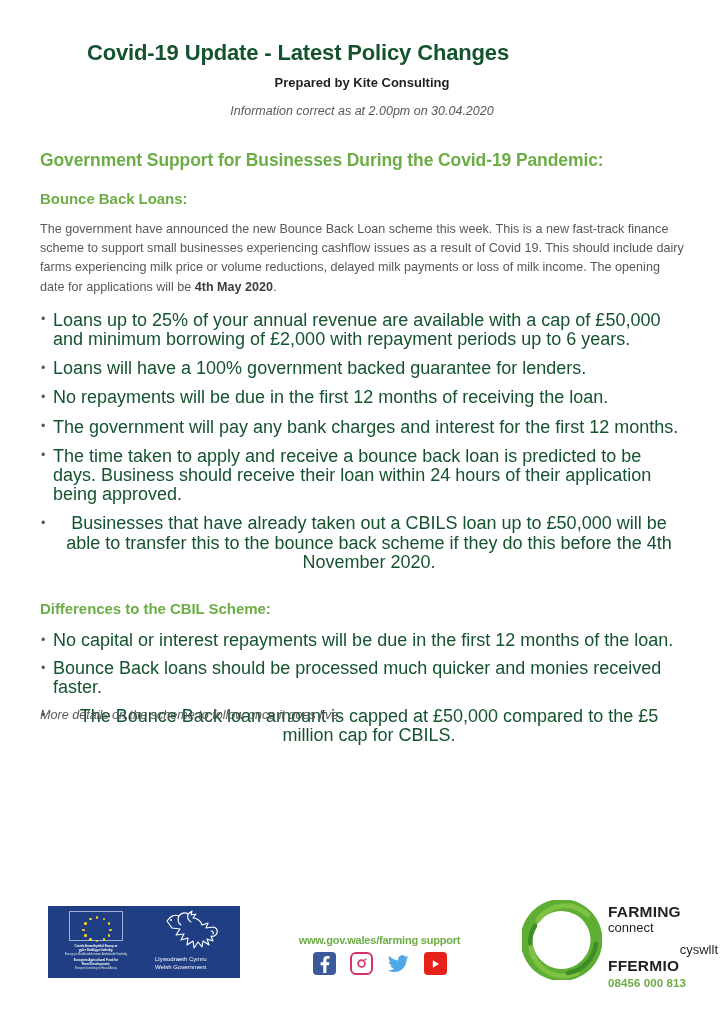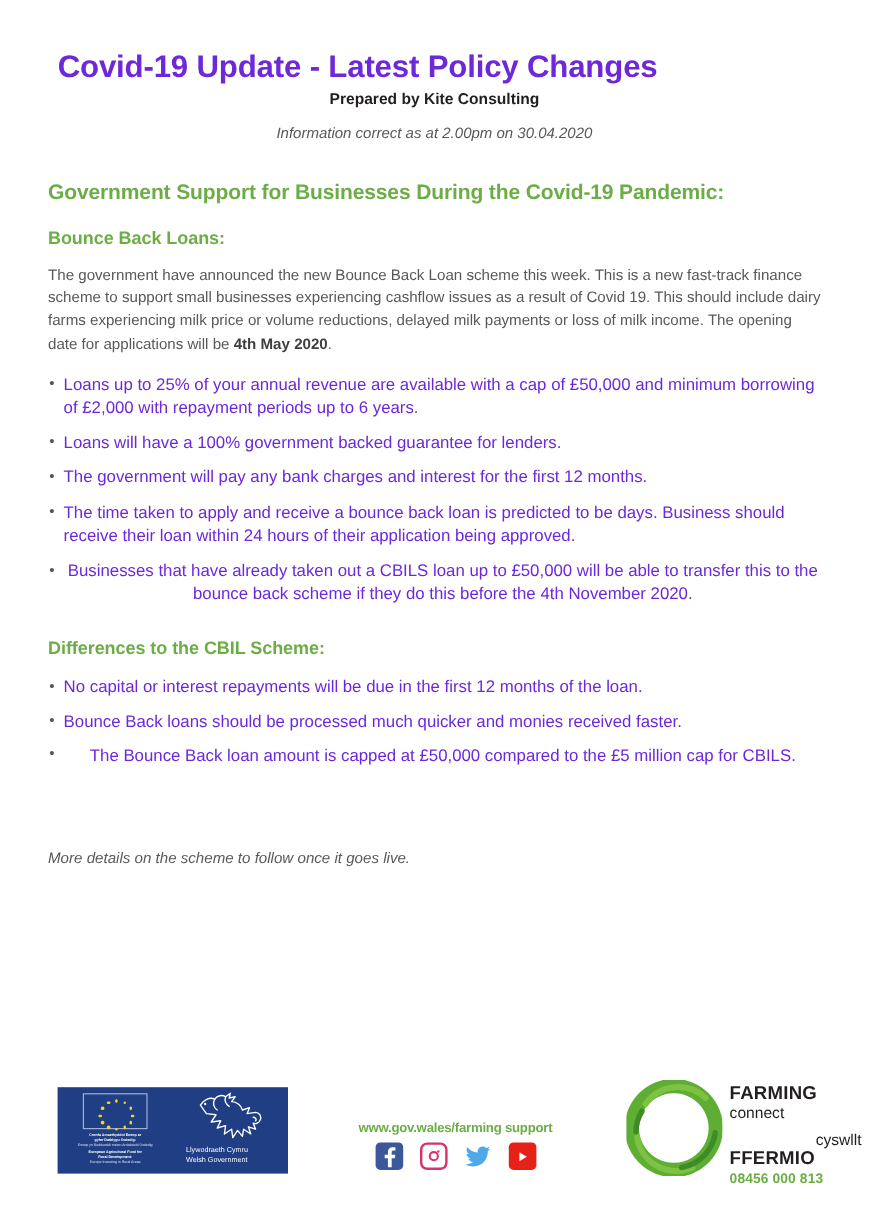--- a/index.html
+++ b/index.html
@@ -21,23 +21,23 @@
     padding: 0;
   }
 
   
   .doc-title {
     position: absolute;
     top: 40px;
     left: 0;
     width: 596px;
     text-align: center;
-    font-size: 26px;
-    font-weight: bold;
-    color: #6d28d9;
+    font-size: 22px;
+    font-weight: bold;
+    color: #14532d;
     letter-spacing: -0.15px;
   }
   .doc-subtitle {
     position: absolute;
     top: 75px;
     left: 0;
     width: 724px;
     text-align: center;
     font-size: 13px;
     font-weight: bold;
@@ -92,23 +92,23 @@
 
   ul.bullets {
     list-style: none;
     margin: 0;
     padding: 0;
   }
   ul.bullets li {
     position: relative;
     padding-left: 13px;
     margin-bottom: 10px;
-    font-size: 14px;
+    font-size: 18px;
     line-height: 19.2px;
-    color: #6d28d9;
+    color: #14532d;
   }
   ul.bullets li:last-child { margin-bottom: 0; text-align: center; }
   ul.bullets li::before {
     content: "\2022";
     position: absolute;
     left: 1px;
     top: -0.5px;
     color: #58585a;
     font-size: 12.6px;
   }
@@ -237,20 +237,21 @@
 
     <h1 class="section-title">Government Support for Businesses During the Covid-19 Pandemic:</h1>
 
     <h2 class="sub-title">Bounce Back Loans:</h2>
 
     <p class="body-para"><span>The government have announced the new Bounce Back Loan scheme this week. This is a new fast-track finance scheme to support small businesses experiencing cashflow issues as a result of Covid 19. This should include dairy farms experiencing milk price or volume reductions, delayed milk payments or loss of milk income. The opening date for applications will be </span><b>4th May 2020</b><span>.</span></p>
 
     <ul class="bullets">
       <li>Loans up to 25% of your annual revenue are available with a cap of £50,000 and minimum borrowing of £2,000 with repayment periods up to 6 years.</li>
       <li>Loans will have a 100% government backed guarantee for lenders.</li>
+      <li>No repayments will be due in the first 12 months of receiving the loan.</li>
       <li>The government will pay any bank charges and interest for the first 12 months.</li>
       <li>The time taken to apply and receive a bounce back loan is predicted to be days. Business should receive their loan within 24 hours of their application being approved.</li>
       <li>Businesses that have already taken out a CBILS loan up to £50,000 will be able to transfer this to the bounce back scheme if they do this before the 4th November 2020.</li>
     </ul>
 
     <h2 class="sub-title spaced">Differences to the CBIL Scheme:</h2>
 
     <ul class="bullets tight">
       <li>No capital or interest repayments will be due in the first 12 months of the loan.</li>
       <li>Bounce Back loans should be processed much quicker and monies received faster.</li>

